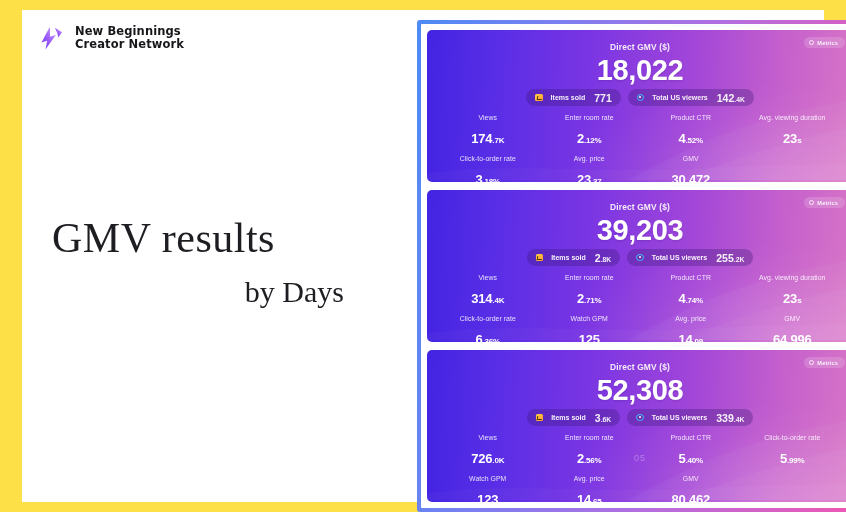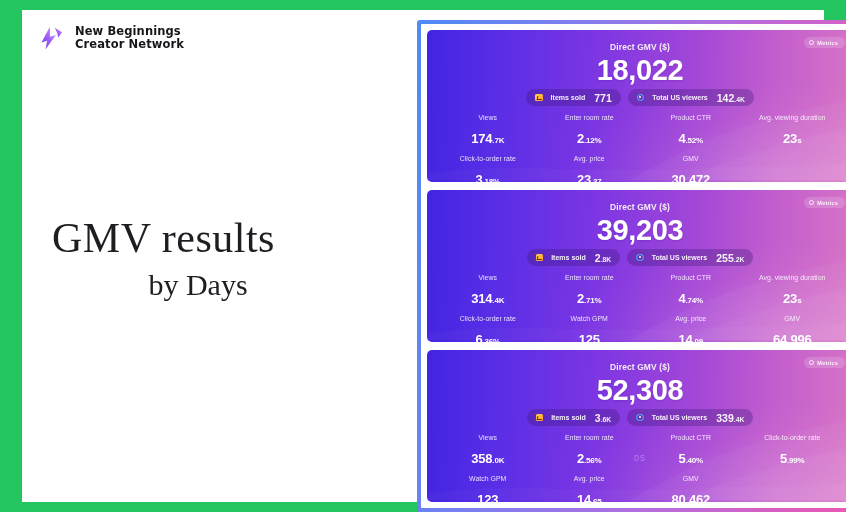--- a/index.html
+++ b/index.html
@@ -4,21 +4,21 @@
 <style>
   html,body{margin:0;padding:0;}
   body{
     width:846px;height:512px;overflow:hidden;
     background:#fce8ef;
     font-family:"Liberation Sans", sans-serif;
     -webkit-font-smoothing:antialiased;
   }
   .slide{
     position:absolute;left:0;top:0;width:846px;height:512px;
-    background:#22c55e;
+    background:#fde047;
   }
   
   .page{
     position:absolute;left:22px;top:10px;
     width:802px;height:492px;
     background:#ffffff;
   }
 
   
   .brand{
@@ -36,21 +36,21 @@
     position:absolute;left:30px;top:205px;width:330px;
     font-family:"Liberation Serif", serif;
     color:#1d1d22;
   }
   .headline .l1{
     display:block;font-size:42px;line-height:46px;
     letter-spacing:.5px;
   }
   .headline .l2{
     display:block;font-size:30px;line-height:36px;
-    text-align:center;padding-right:38px;margin-top:6px;
+    text-align:right;padding-right:38px;margin-top:13px;
   }
 
   
   .frame{
     position:absolute;left:395px;top:10px;
     width:446px;height:492px;
     padding:4px;
     box-sizing:border-box;
     background:linear-gradient(100deg,#4d8bf5 0%,#7e7ef0 28%,#b36ee0 58%,#ef56b0 100%);
     border-radius:3px;
@@ -343,21 +343,21 @@
               </div>
               <div class="pill">
                 <span class="ico-eye"></span>
                 <span>Total US viewers</span>
                 <span class="pv"><span>339</span><span class="sfx">.4K</span></span>
               </div>
             </div>
             <div class="grid">
               <div class="cell">
                 <div class="lbl">Views</div>
-                <div class="val"><span>358</span><span class="sfx">.0K</span></div>
+                <div class="val"><span>726</span><span class="sfx">.0K</span></div>
               </div>
               <div class="cell">
                 <div class="lbl">Enter room rate</div>
                 <div class="val"><span>2</span><span class="sfx">.56%</span></div>
               </div>
               <div class="cell">
                 <div class="lbl">Product CTR</div>
                 <div class="val"><span>5</span><span class="sfx">.40%</span></div>
               </div>
               <div class="cell">

